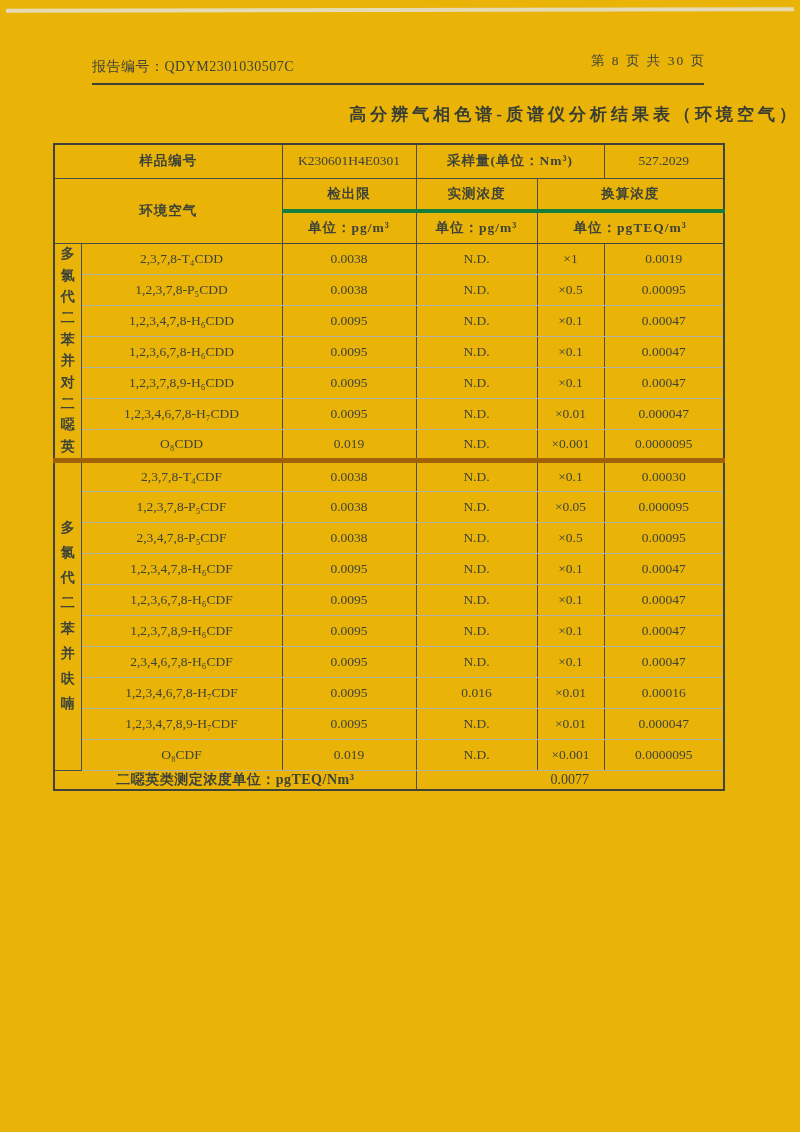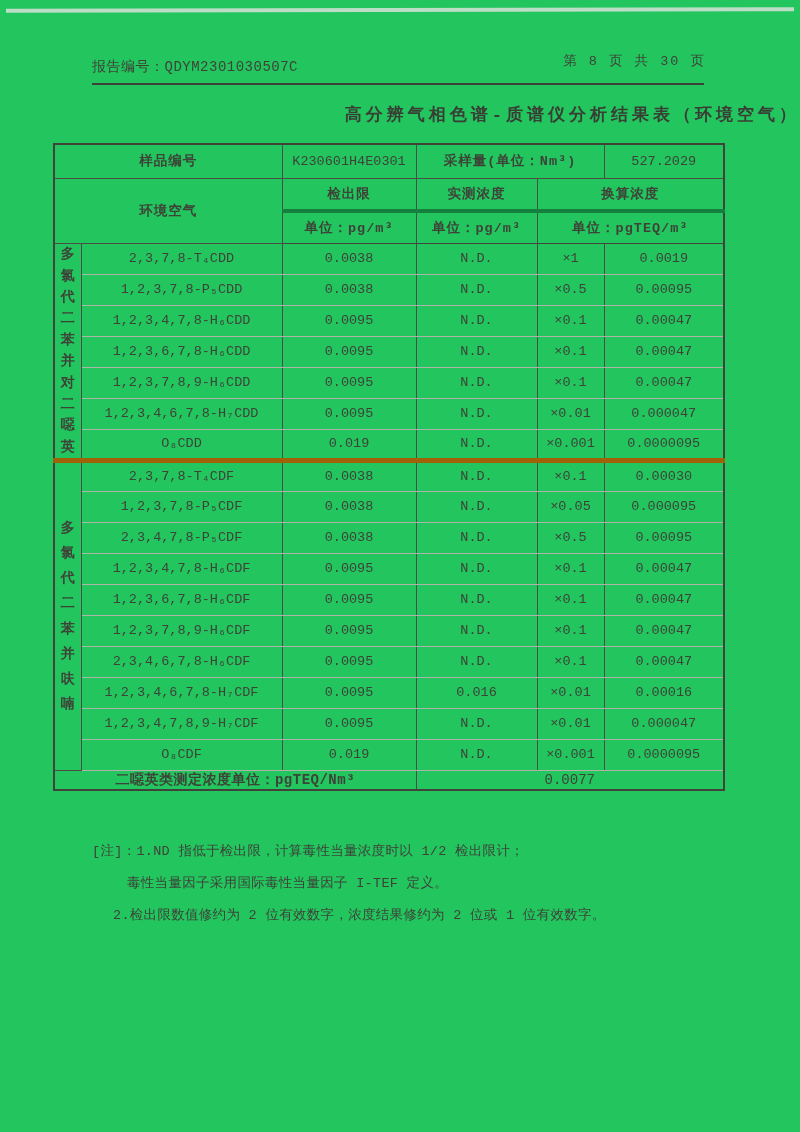--- a/index.html
+++ b/index.html
@@ -1,21 +1,21 @@
 <!DOCTYPE html>
 <html><head>
 <meta charset="utf-8">
 <style>
   * { margin:0; padding:0; box-sizing:border-box; }
   html,body { background:#ffffff; }
   .page {
     position:relative;
     width:800px; height:1132px;
-    background:#22c55e;
-    font-family:Liberation Mono, monospace;
+    background:#eab308;
+    font-family:Liberation Serif, serif;
     color:#3e4338;
     overflow:hidden;
   }
   
   .scan-band {
     position:absolute; top:8px; left:6px; width:788px; height:4px;
     background:#e3e3e0; opacity:.8; transform:rotate(-0.12deg);
   }
   .report-header {
     position:absolute; top:52px; left:92px; width:614px;
@@ -251,19 +251,14 @@
         </tr>
       </tbody>
     <tfoot>
       <tr>
         <td colspan="3" class="summary-label">二噁英类测定浓度单位：pgTEQ/Nm³</td>
         <td colspan="3" class="val">0.0077</td>
       </tr>
     </tfoot>
   </table>
 
-  <div class="notes">
-    <div class="note-line">[注]：1.ND 指低于检出限，计算毒性当量浓度时以 1/2 检出限计；</div>
-    <div class="note-line indent-a">毒性当量因子采用国际毒性当量因子 I-TEF 定义。</div>
-    <div class="note-line indent-b">2.检出限数值修约为 2 位有效数字，浓度结果修约为 2 位或 1 位有效数字。</div>
-  </div>
 
 </div>
 
 </body></html>

